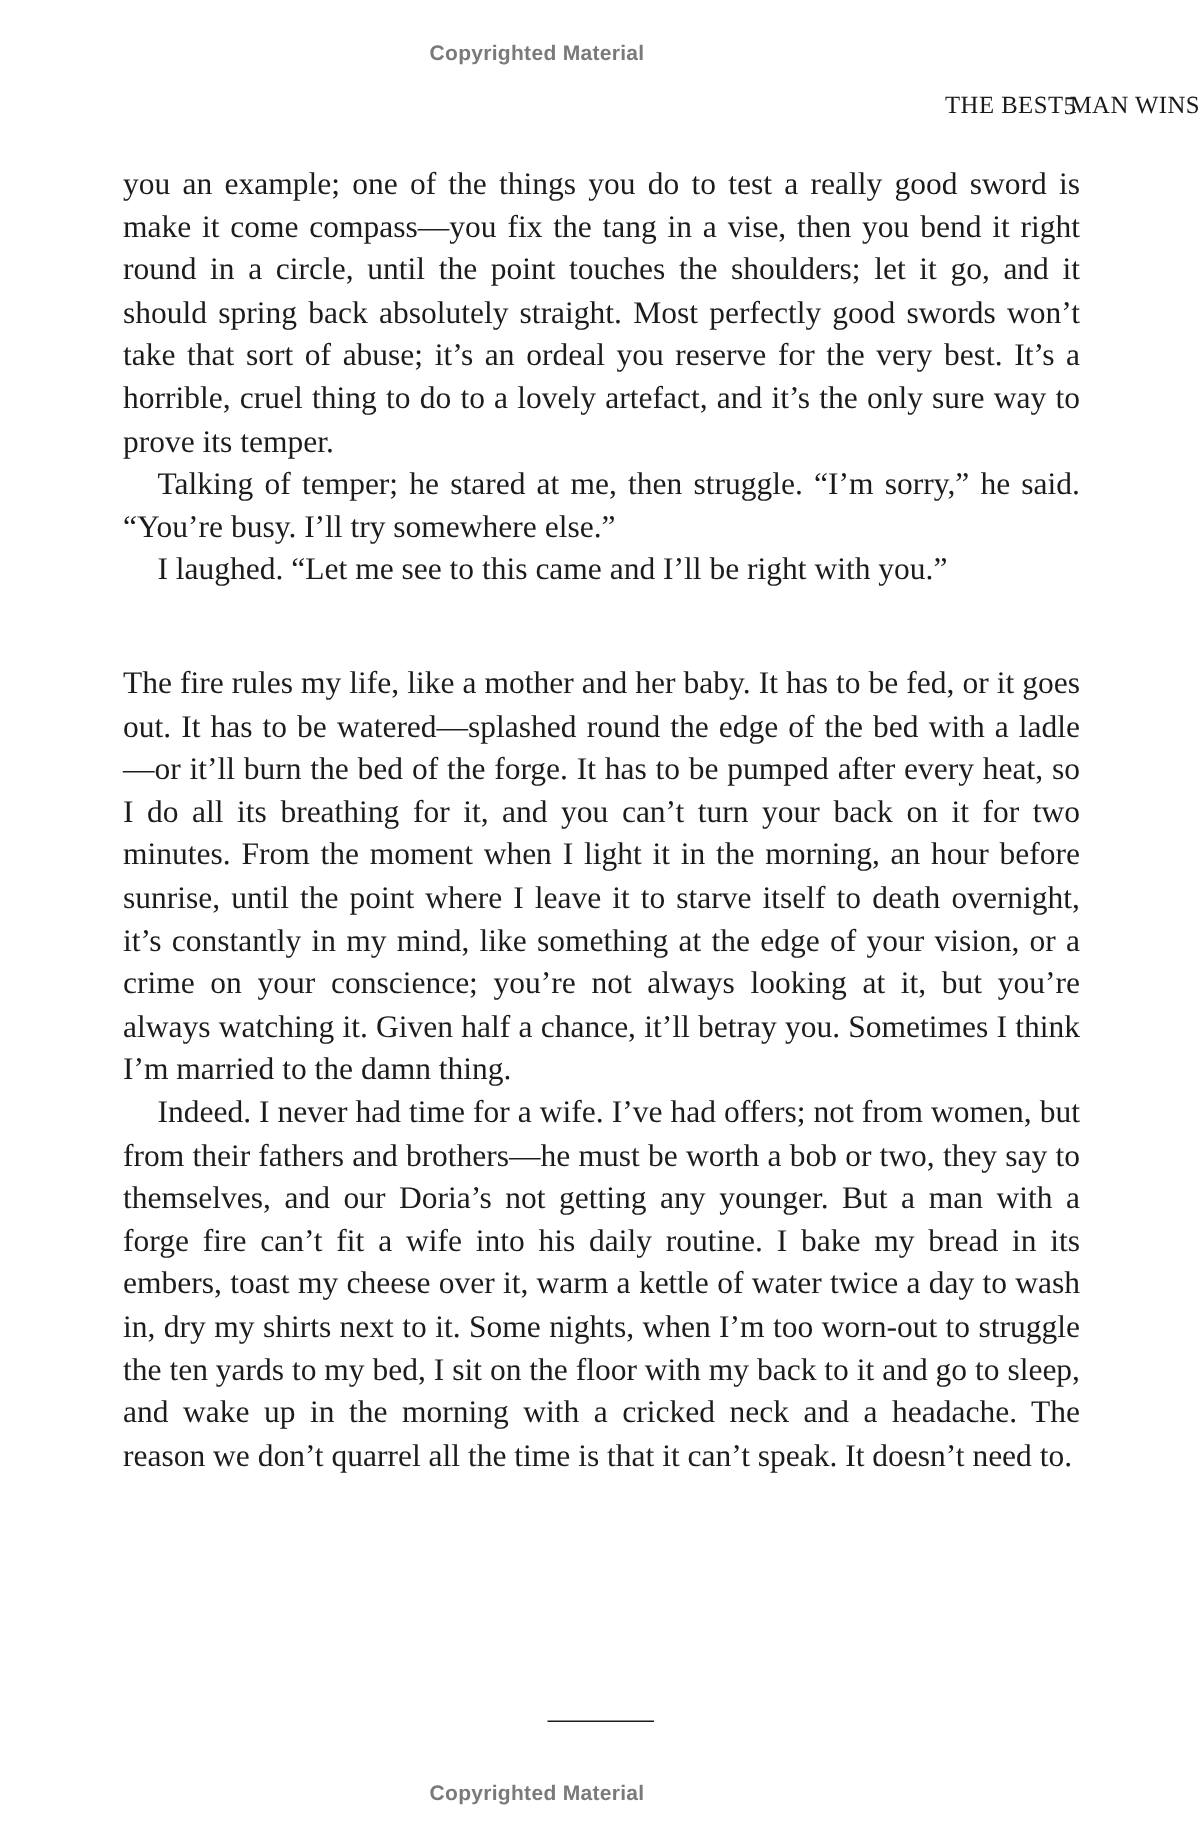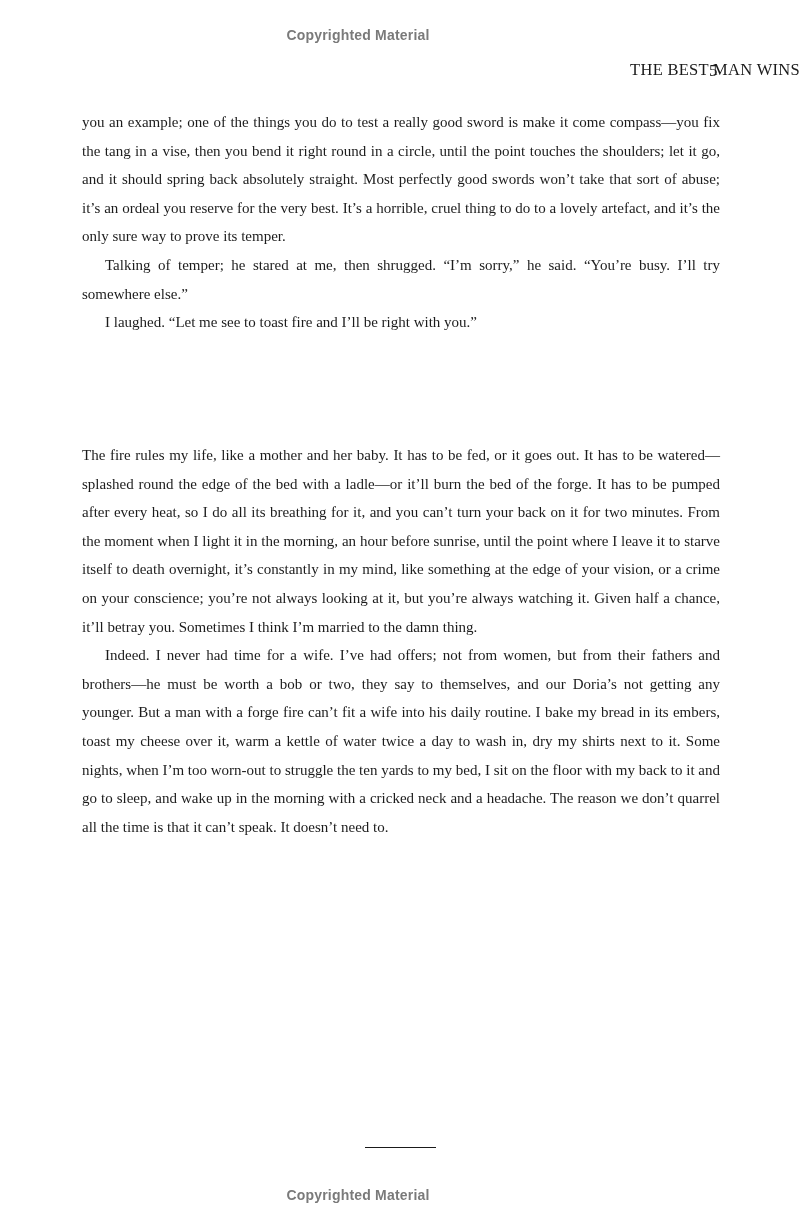--- a/index.html
+++ b/index.html
@@ -43,21 +43,21 @@
       left: 709px;
       font-family: "Liberation Serif", serif;
       font-size: 17px;
       color: #1a1a1a;
     }
     .text-block {
       position: absolute;
       left: 82px;
       width: 638px;
       font-family: "Liberation Serif", serif;
-      font-size: 15px;
+      font-size: 21px;
       line-height: 28.6px;
       color: #1c1c1c;
       text-align: justify;
     }
     .text-block.first { top: 108px; }
     .text-block.second { top: 441px; }
     .text-block p {
       margin: 0;
       text-indent: 23px;
     }
@@ -79,22 +79,22 @@
 </head>
 <body>
 
 <div class="watermark top">Copyrighted Material</div>
 
 <div class="running-head">THE BEST MAN WINS</div>
 <div class="page-number">5</div>
 
 <div class="text-block first">
   <p class="noindent last-line-left">you an example; one of the things you do to test a really good sword is make it come compass—you fix the tang in a vise, then you bend it right round in a circle, until the point touches the shoulders; let it go, and it should spring back absolutely straight. Most perfectly good swords won’t take that sort of abuse; it’s an ordeal you reserve for the very best. It’s a horrible, cruel thing to do to a lovely artefact, and it’s the only sure way to prove its temper.</p>
-  <p class="last-line-left">Talking of temper; he stared at me, then shrugged. “I’m sorry,” he said. “You’re busy. I’ll try somewhere else.”</p>
-  <p class="last-line-left">I laughed. “Let me see to toast fire and I’ll be right with you.”</p>
+  <p class="last-line-left">Talking of temper; he stared at me, then struggle. “I’m sorry,” he said. “You’re busy. I’ll try somewhere else.”</p>
+  <p class="last-line-left">I laughed. “Let me see to this came and I’ll be right with you.”</p>
 </div>
 
 <div class="text-block second">
   <p class="noindent last-line-left">The fire rules my life, like a mother and her baby. It has to be fed, or it goes out. It has to be watered—splashed round the edge of the bed with a ladle—or it’ll burn the bed of the forge. It has to be pumped after every heat, so I do all its breathing for it, and you can’t turn your back on it for two minutes. From the moment when I light it in the morning, an hour before sunrise, until the point where I leave it to starve itself to death overnight, it’s constantly in my mind, like something at the edge of your vision, or a crime on your conscience; you’re not always looking at it, but you’re always watching it. Given half a chance, it’ll betray you. Sometimes I think I’m married to the damn thing.</p>
   <p class="last-line-left">Indeed. I never had time for a wife. I’ve had offers; not from women, but from their fathers and brothers—he must be worth a bob or two, they say to themselves, and our Doria’s not getting any younger. But a man with a forge fire can’t fit a wife into his daily routine. I bake my bread in its embers, toast my cheese over it, warm a kettle of water twice a day to wash in, dry my shirts next to it. Some nights, when I’m too worn-out to struggle the ten yards to my bed, I sit on the floor with my back to it and go to sleep, and wake up in the morning with a cricked neck and a headache. The reason we don’t quarrel all the time is that it can’t speak. It doesn’t need to.</p>
 </div>
 
 <div class="section-rule"></div>
 
 <div class="watermark bottom">Copyrighted Material</div>

